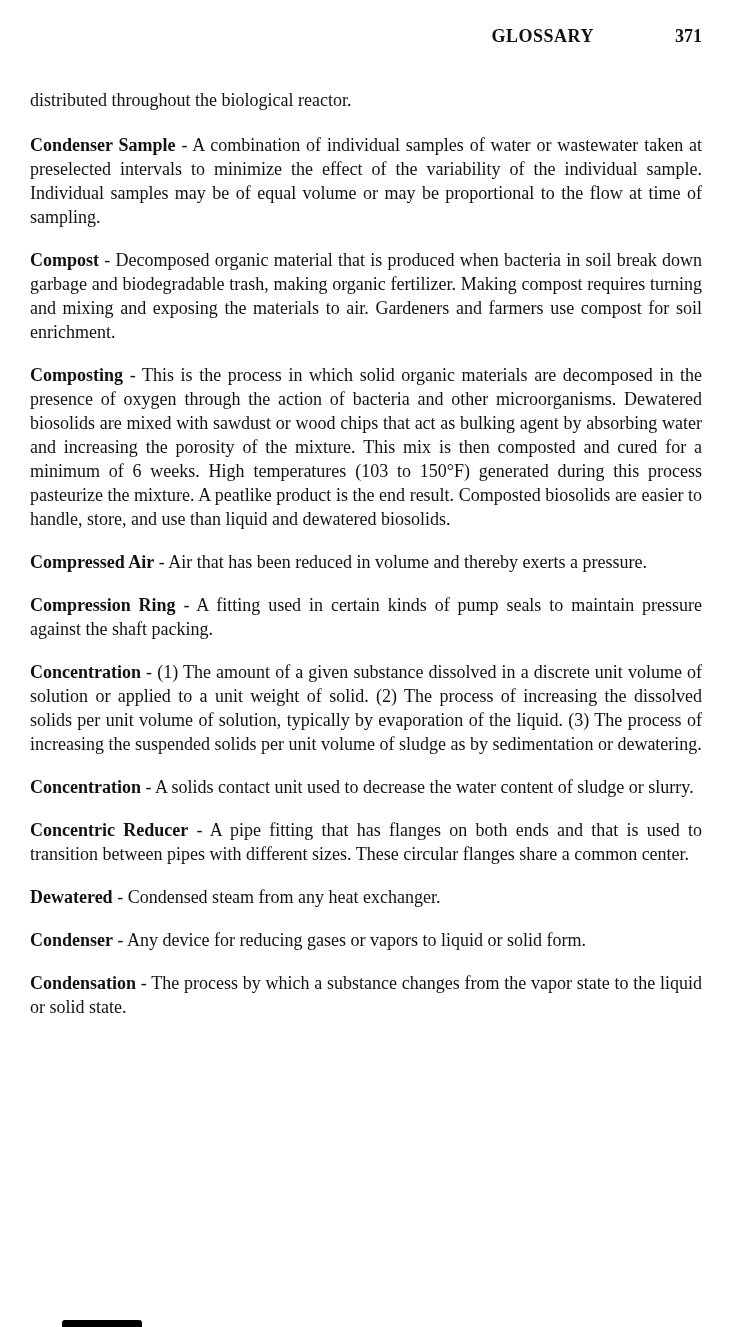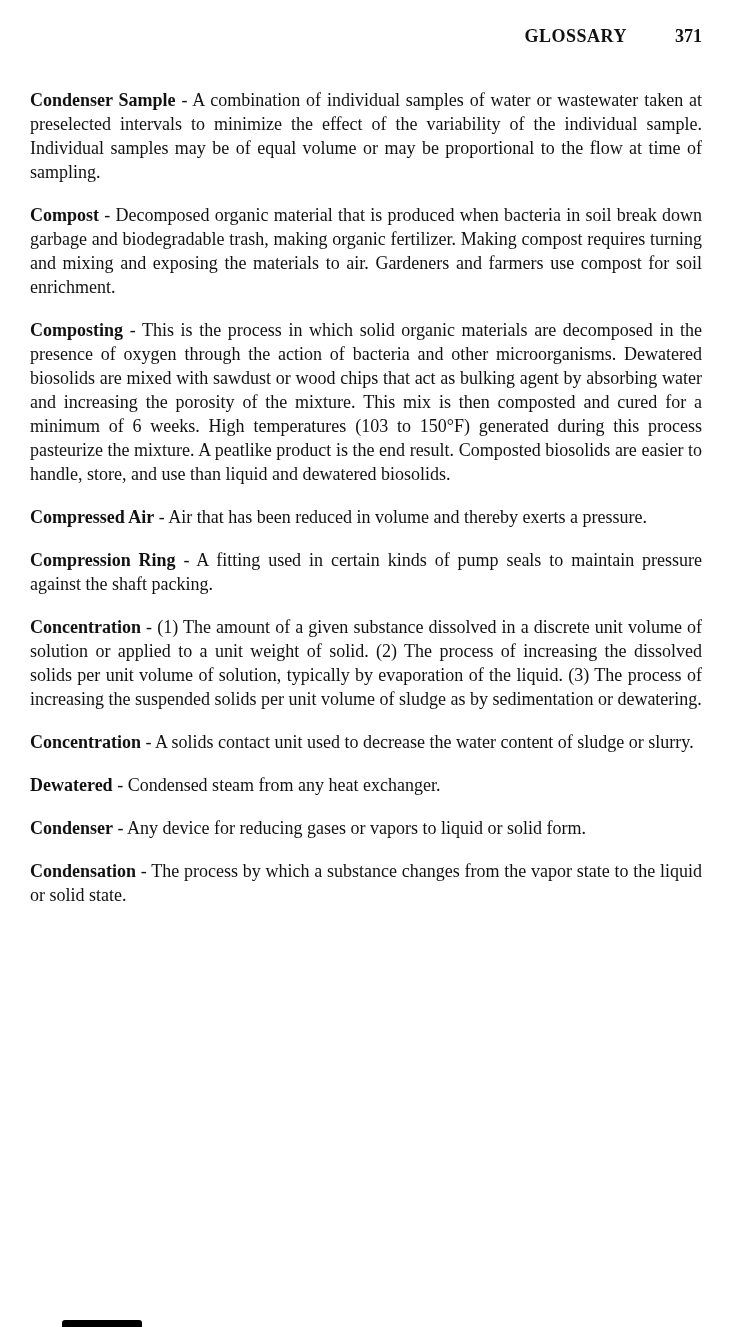--- a/index.html
+++ b/index.html
@@ -17,21 +17,21 @@
     font-size: 18px;
     line-height: 24px;
     box-sizing: border-box;
     padding: 24px 28px 0 30px;
     overflow: hidden;
   }
   .header {
     display: flex;
     justify-content: flex-end;
     align-items: baseline;
-    gap: 48px;
+    gap: 81px;
     font-weight: bold;
     margin-bottom: 40px;
   }
   .header-title {
     letter-spacing: 0.5px;
   }
   .continuation {
     margin: 0 0 21px 0;
   }
   .entry {
@@ -56,20 +56,21 @@
 </head>
 <body>
 
 <div class="page">
 
   <div class="header">
     <span class="header-title">GLOSSARY</span>
     <span class="header-page-number">371</span>
   </div>
 
+  <p class="continuation">distributed throughout the biological reactor.</p>
 
   <p class="entry">
     <b class="term">Condenser Sample</b>
     <span class="definition">- A combination of individual samples of water or wastewater taken at preselected intervals to minimize the effect of the variability of the individual sample. Individual samples may be of equal volume or may be proportional to the flow at time of sampling.</span>
   </p>
 
   <p class="entry tight">
     <b class="term">Compost</b>
     <span class="definition">- Decomposed organic material that is produced when bacteria in soil break down garbage and biodegradable trash, making organic fertilizer. Making compost requires turning and mixing and exposing the materials to air. Gardeners and farmers use compost for soil enrichment.</span>
   </p>
@@ -92,20 +93,24 @@
   <p class="entry">
     <b class="term">Concentration</b>
     <span class="definition">- (1) The amount of a given substance dissolved in a discrete unit volume of solution or applied to a unit weight of solid. (2) The process of increasing the dissolved solids per unit volume of solution, typically by evaporation of the liquid. (3) The process of increasing the suspended solids per unit volume of sludge as by sedimentation or dewatering.</span>
   </p>
 
   <p class="entry">
     <b class="term">Concentration</b>
     <span class="definition">- A solids contact unit used to decrease the water content of sludge or slurry.</span>
   </p>
 
+  <p class="entry">
+    <b class="term">Concentric Reducer</b>
+    <span class="definition">- A pipe fitting that has flanges on both ends and that is used to transition between pipes with different sizes. These circular flanges share a common center.</span>
+  </p>
 
   <p class="entry">
     <b class="term">Dewatered</b>
     <span class="definition">- Condensed steam from any heat exchanger.</span>
   </p>
 
   <p class="entry">
     <b class="term">Condenser</b>
     <span class="definition">- Any device for reducing gases or vapors to liquid or solid form.</span>
   </p>

